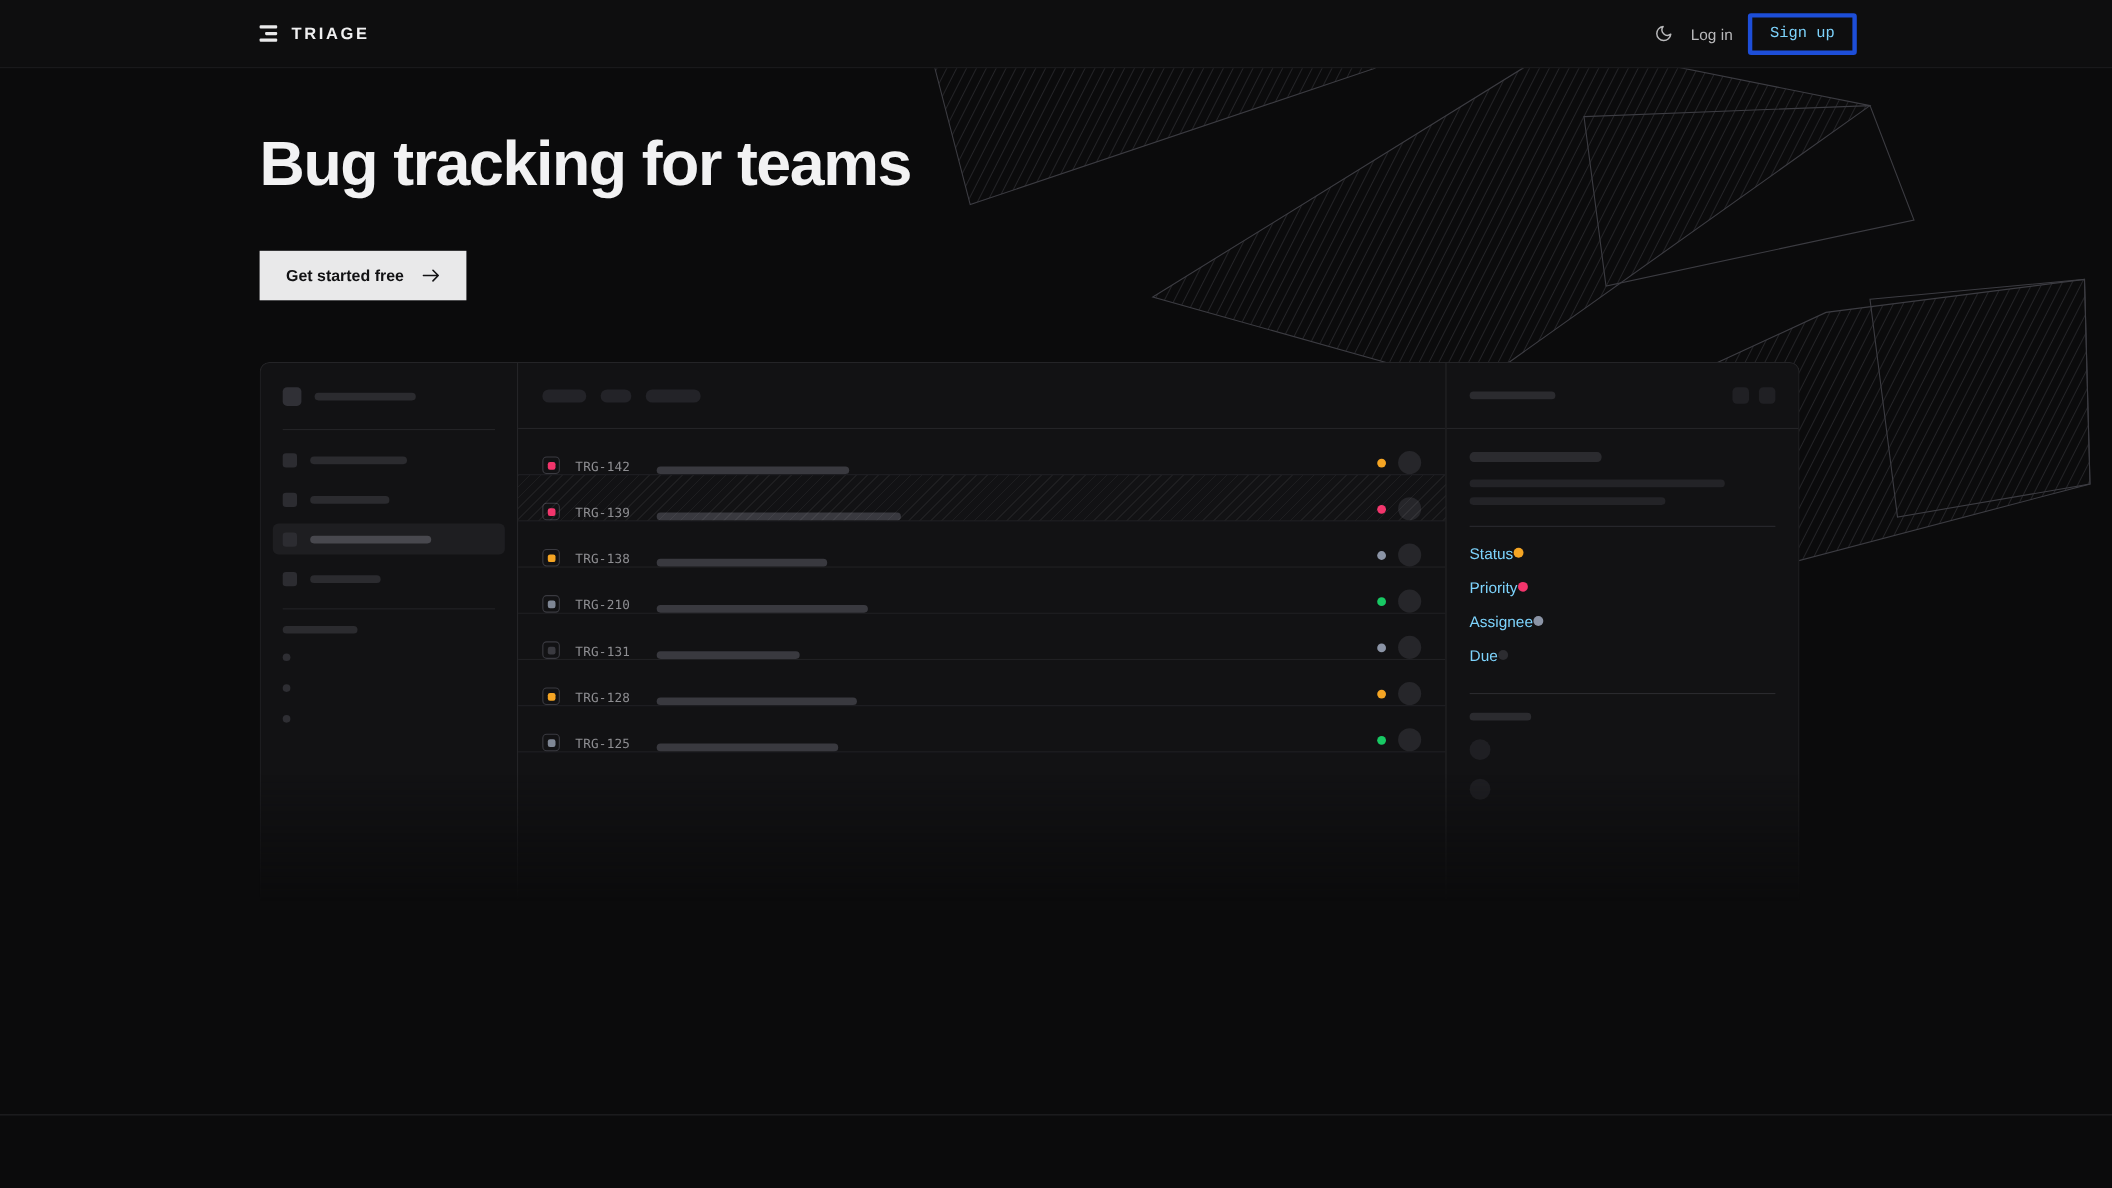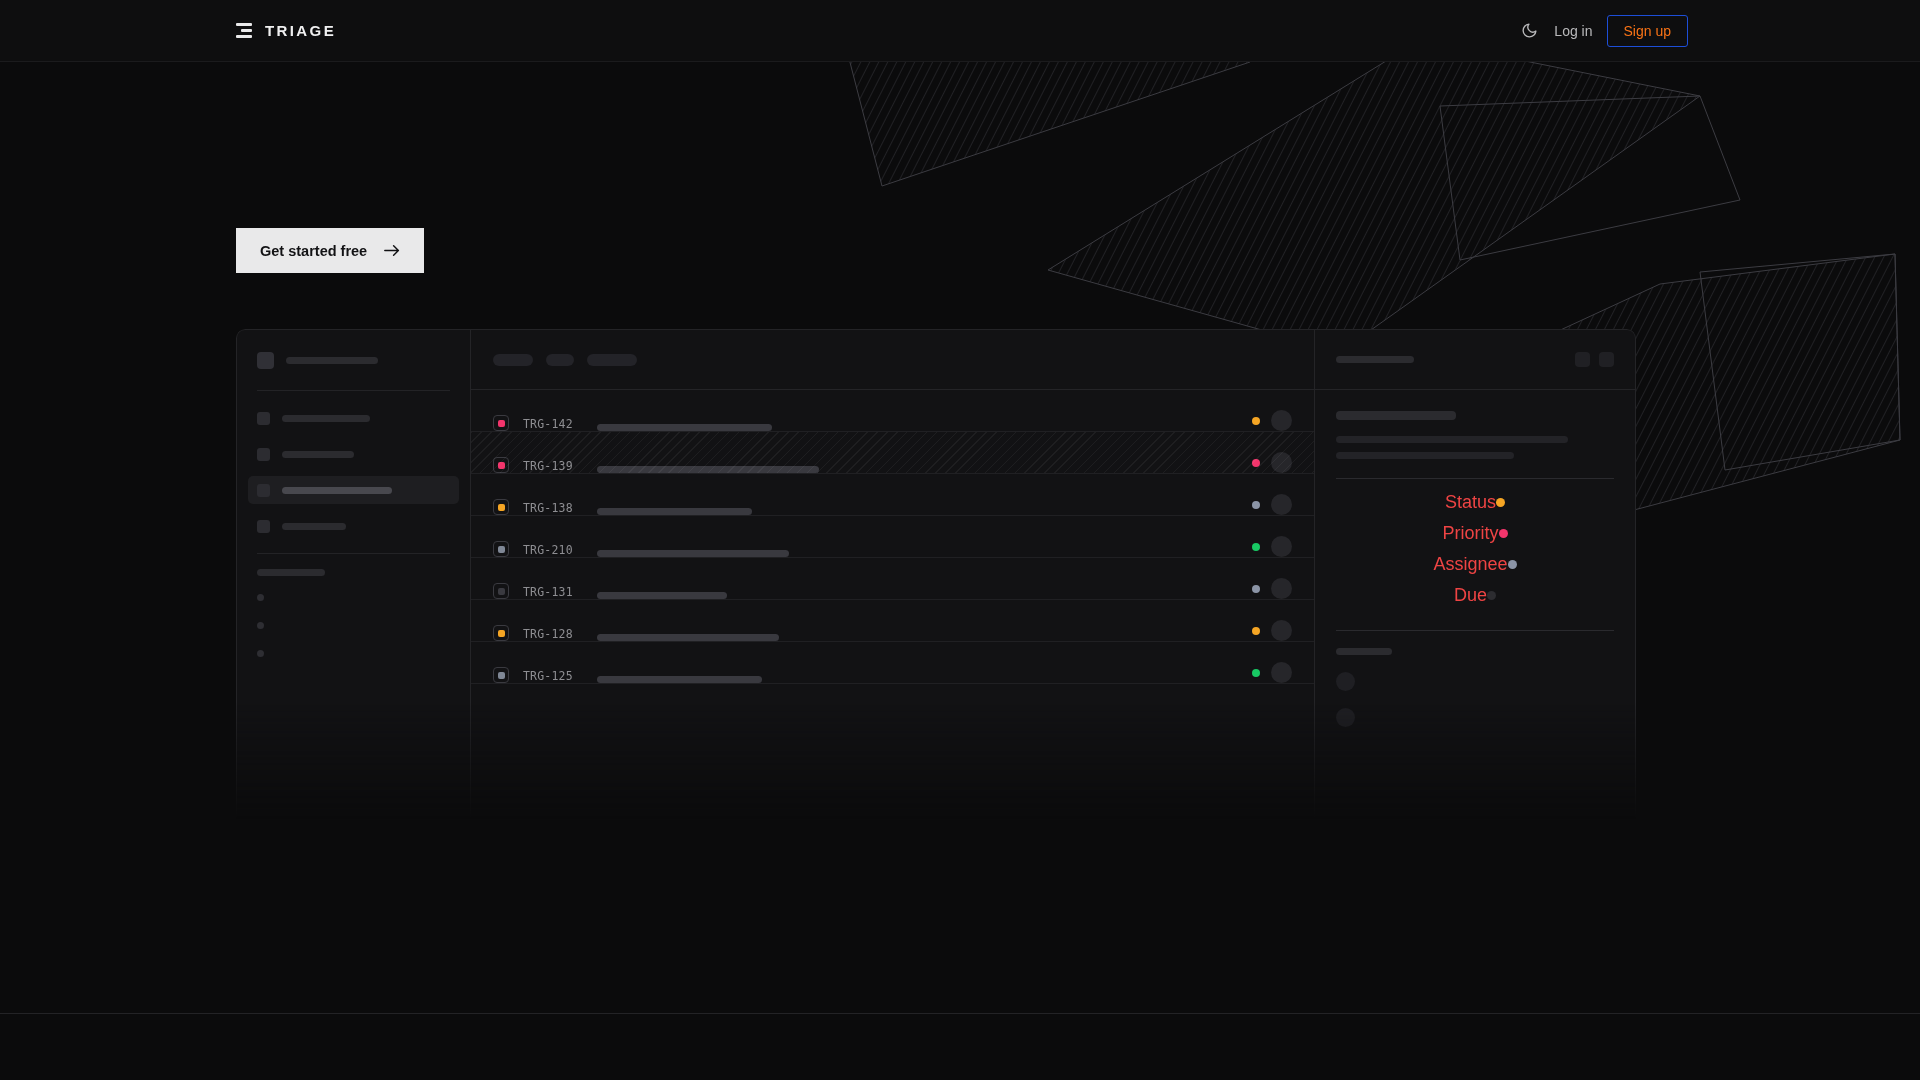--- a/index.html
+++ b/index.html
@@ -43,24 +43,24 @@
   }
   .nav-right { margin-left:auto; display:flex; align-items:center; gap:14px; }
   .moon-btn {
     width:22px; height:22px; display:flex; align-items:center; justify-content:center;
     background:none; border:none; cursor:pointer;
   }
   .login-link {
     font-size:14px; color:#b9b9bb; text-decoration:none; cursor:pointer;
   }
   .signup-btn {
-    font-size:14px; color:#f97316; background:transparent;
-    border:1px solid #1d4ed8; border-radius:3px;
+    font-size:14px; color:#7dd3fc; background:transparent;
+    border:4px solid #1d4ed8; border-radius:3px;
     padding:7px 16px; cursor:pointer;
-    font-family:Liberation Sans, sans-serif;
+    font-family:Liberation Mono, monospace;
   }
 
   
   .hero { position:relative; z-index:3; padding:55px 0 0 236px; }
   .hero h1 {
     font-size:57px; line-height:65px; font-weight:700;
     letter-spacing:-1.3px; color:#f2f2f3; max-width:640px;
   }
   .hero p {
     margin-top:38px; font-size:16.5px; line-height:29px;
@@ -142,22 +142,22 @@
   
   .mk-detail { width:320px; flex:none; display:flex; flex-direction:column; }
   .mk-det-top {
     height:60px; display:flex; align-items:center;
     padding:0 21px; border-bottom:1px solid #242427;
   }
   .btn-sq { width:15px; height:15px; border-radius:4px; background:#202024; }
   .det-body { padding:21px; }
   .det-hr { height:1px; background:#2a2a2e; margin:19px 0 0; }
   .meta-row {
-    display:flex; align-items:center; justify-content:center;
-    height:31px; font-size:18px; color:#ef4444;
+    display:flex; align-items:center; justify-content:flex-start;
+    height:31px; font-size:14px; color:#7dd3fc;
   }
   .meta-dot { width:9px; height:9px; border-radius:50%; }
   .det-av { width:19px; height:19px; border-radius:50%; background:#1f1f23; }
 
   
   .foot-rule {
     position:absolute; left:0; right:0; top:1013px; height:1px;
     background:#232326; z-index:4;
   }
 </style>
@@ -194,21 +194,21 @@
         <path d="M21 12.8A9 9 0 1 1 11.2 3a7 7 0 0 0 9.8 9.8z"></path>
       </svg>
     </button>
     <a class="login-link">Log in</a>
     <button class="signup-btn">Sign up</button>
   </nav>
 </header>
 
 <section class="hero">
   <h1>
-    <br>
+    <span>Bug tracking for teams</span><br>
   </h1>
   <button class="cta">
     <span>Get started free</span>
     <svg width="16" height="13" viewBox="0 0 20 16" fill="none" stroke="#121214" stroke-width="1.8" stroke-linecap="round" stroke-linejoin="round">
       <path d="M1 8h17M12 2l6 6-6 6"></path>
     </svg>
   </button>
 </section>
 
 <div class="mock-wrap">

